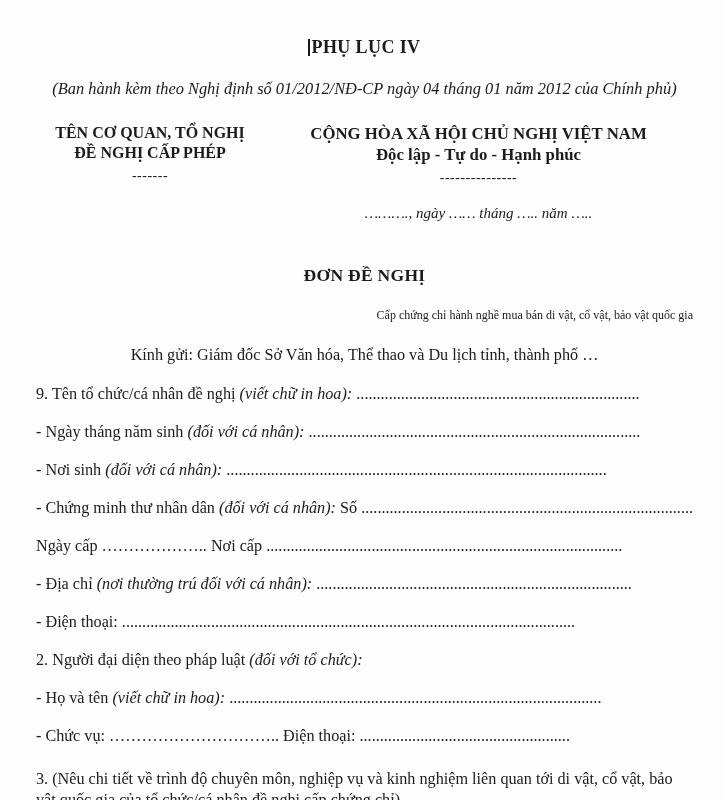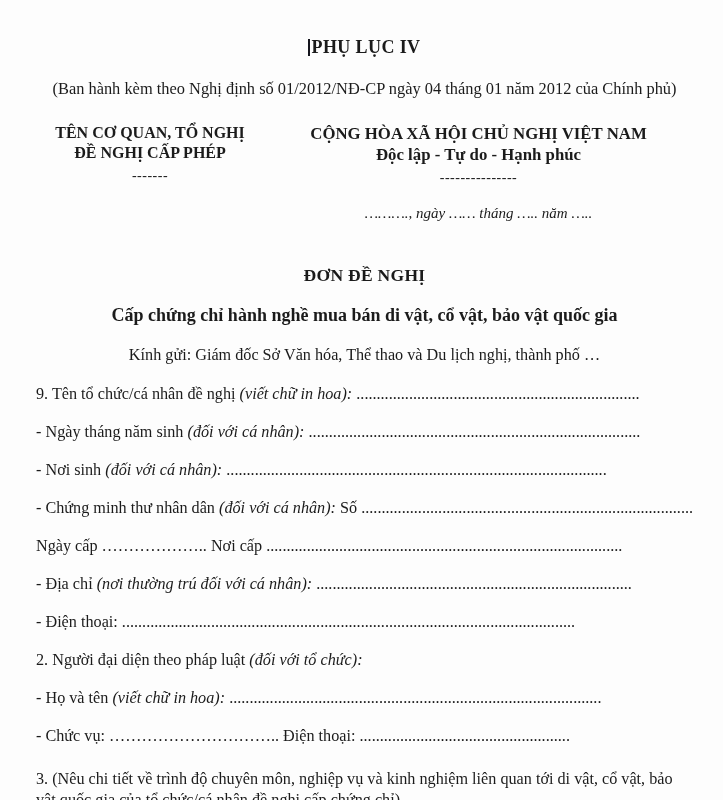--- a/index.html
+++ b/index.html
@@ -25,20 +25,21 @@
     width: 2px;
     height: 17px;
     background: #15151d;
     vertical-align: -3px;
     margin-right: 1px;
   }
 
   .note {
     margin-top: 20px;
     text-align: center;
+    font-style: italic;
     font-size: 16.4px;
     line-height: 21px;
   }
 
   .hdr { display: flex; margin-top: 24px; }
   .hcol-left {
     width: 228px;
     text-align: center;
     font-weight: bold;
     font-size: 16px;
@@ -69,23 +70,23 @@
   .don {
     margin-top: 40px;
     text-align: center;
     font-weight: bold;
     font-size: 17.5px;
     line-height: 22px;
     letter-spacing: 0.3px;
   }
   .subject {
     margin-top: 19px;
-    text-align: center;
-    font-weight: bold;
-    font-size: 18px;
+    text-align: right;
+    font-weight: normal;
+    font-size: 12px;
     line-height: 21px;
   }
   .salute {
     margin-top: 19px;
     text-align: center;
     font-size: 16.2px;
     line-height: 21px;
   }
 
   .form { margin-top: 9px; }
@@ -125,21 +126,21 @@
       <div>Độc lập - Tự do - Hạnh phúc</div>
       <div class="divider">---------------</div>
       <div class="date">………., ngày …… tháng ….. năm …..</div>
     </div>
   </div>
 
   <div class="don">ĐƠN ĐỀ NGHỊ</div>
 
   <div class="subject">Cấp chứng chỉ hành nghề mua bán di vật, cổ vật, bảo vật quốc gia</div>
 
-  <div class="salute">Kính gửi: Giám đốc Sở Văn hóa, Thể thao và Du lịch nghị, thành phố …</div>
+  <div class="salute">Kính gửi: Giám đốc Sở Văn hóa, Thể thao và Du lịch tỉnh, thành phố …</div>
 
   <div class="form">
 
     <p class="form-line"><span>9. Tên tổ chức/cá nhân đề nghị </span><span class="it">(viết chữ in hoa):</span><span> ......................................................................</span></p>
 
     <p class="form-line"><span>- Ngày tháng năm sinh </span><span class="it">(đối với cá nhân):</span><span> ..................................................................................</span></p>
 
     <p class="form-line"><span>- Nơi sinh </span><span class="it">(đối với cá nhân):</span><span> ..............................................................................................</span></p>
 
     <p class="form-line"><span>- Chứng minh thư nhân dân </span><span class="it">(đối với cá nhân):</span><span> Số ....................................................................................</span></p>

